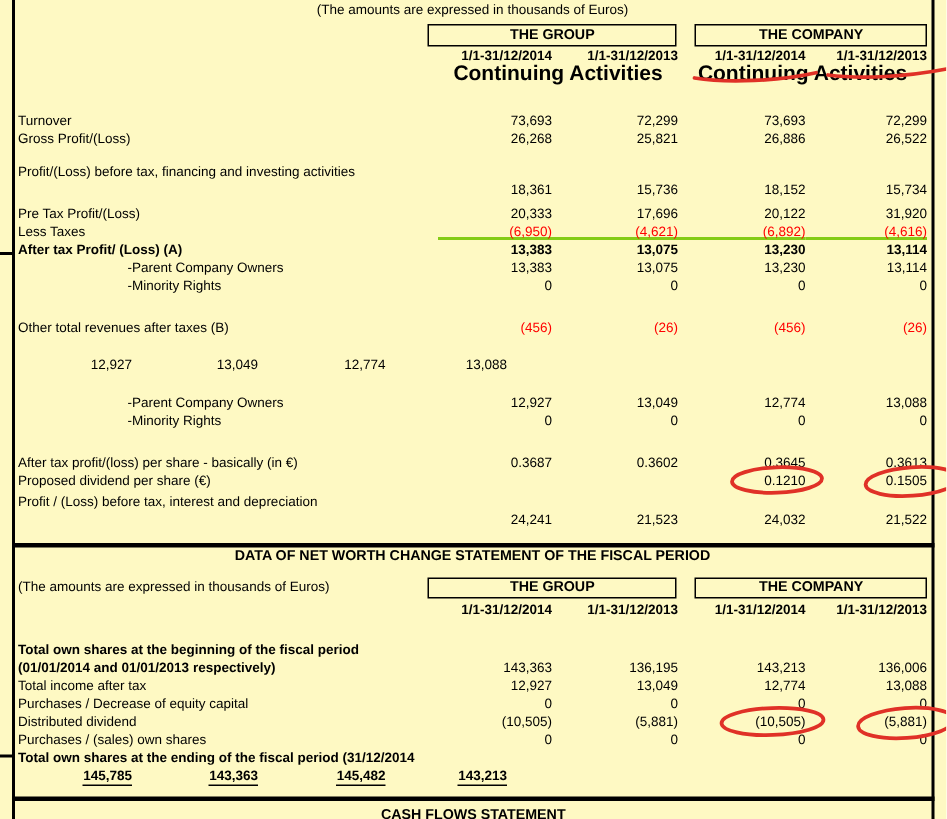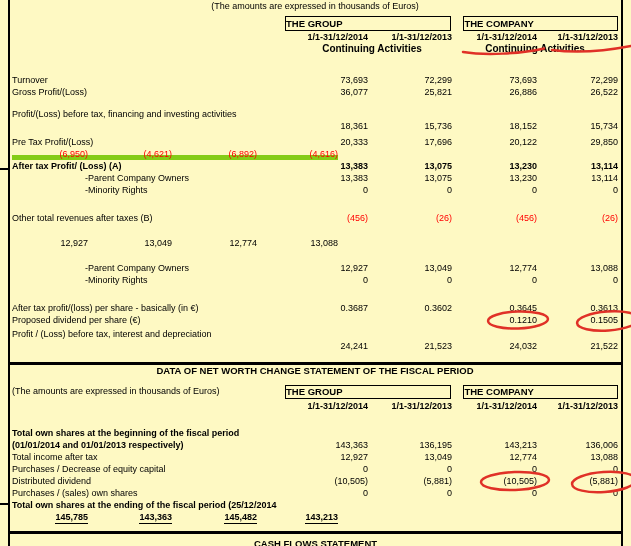--- a/index.html
+++ b/index.html
@@ -9,30 +9,30 @@
   .vline{position:absolute;top:0;bottom:0;width:2px;background:#000}
   .hsep{position:absolute;left:8px;width:615px;height:3px;background:#000}
   .tick{position:absolute;left:0;width:9px;height:2px;background:#000}
   .line{display:flex;height:12px;line-height:12px;white-space:nowrap}
   .lab{width:280px;flex:none;overflow:hidden}
   .ind{padding-left:73px;width:207px}
   .vcell{flex:none;text-align:right}
   .c0{width:76px}.c1{width:84px}.c2{width:85px}.c3{width:81px}
   .b{font-weight:bold}
   .red{color:#ff0000}
-  .lb{border-bottom:5px solid #84cc16}
+  .lb{border-bottom:2px solid #84cc16}
   .u{border-bottom:1.3px solid #000;padding-bottom:1px}
   .note1{height:16px;line-height:13px;text-align:center}
   .box-row{display:flex;height:15px}
-  .hbox{border:1px solid #000;font-weight:bold;font-size:9.5px;text-align:left;
+  .hbox{border:1px solid #000;font-weight:bold;font-size:9.5px;text-align:center;
         line-height:13px;height:15px;box-sizing:border-box}
   .gbox{margin-left:273px;width:168px}
   .cbox{margin-left:12px;width:156px}
   .dates .vcell{font-weight:bold}
-  .cont-row{display:flex;height:13px;line-height:11px;font-weight:bold;font-size:10px}
+  .cont-row{display:flex;height:13px;line-height:11px;font-weight:bold;font-size:14px}
   .cont-sp{width:280px;flex:none}
   .cont-g{width:160px;flex:none;text-align:center}
   .cont-c{width:166px;flex:none;text-align:center}
   .sec-title{height:12px;line-height:12px;text-align:center;font-weight:bold;font-size:9.5px}
   .combo{display:flex;height:15px}
   .combo .note2{width:273px;flex:none;line-height:13px}
   .combo .hbox{height:14px;line-height:12px}
   .combo .gbox{margin-left:0;width:168px}
   .cash-title{position:absolute;top:538px;left:0;width:631px;text-align:center;
         font-weight:bold;font-size:9.5px}
@@ -72,21 +72,21 @@
           <div style="height: 18px;"></div>
           <div class="line">
             <div class="lab">Turnover</div>
             <div class="vcell c0"><span class="num">73,693</span></div>
             <div class="vcell c1"><span class="num">72,299</span></div>
             <div class="vcell c2"><span class="num">73,693</span></div>
             <div class="vcell c3"><span class="num">72,299</span></div>
           </div>
           <div class="line">
             <div class="lab">Gross Profit/(Loss)</div>
-            <div class="vcell c0"><span class="num">36,077</span></div>
+            <div class="vcell c0"><span class="num">26,268</span></div>
             <div class="vcell c1"><span class="num">25,821</span></div>
             <div class="vcell c2"><span class="num">26,886</span></div>
             <div class="vcell c3"><span class="num">26,522</span></div>
           </div>
           <div style="height: 10px;"></div>
           <div class="line">
             <div class="lab">Profit/(Loss) before tax, financing and investing activities</div>
           </div>
           <div class="line">
             <div class="lab"></div>
@@ -94,23 +94,24 @@
             <div class="vcell c1"><span class="num">15,736</span></div>
             <div class="vcell c2"><span class="num">18,152</span></div>
             <div class="vcell c3"><span class="num">15,734</span></div>
           </div>
           <div style="height: 4px;"></div>
           <div class="line">
             <div class="lab">Pre Tax Profit/(Loss)</div>
             <div class="vcell c0"><span class="num">20,333</span></div>
             <div class="vcell c1"><span class="num">17,696</span></div>
             <div class="vcell c2"><span class="num">20,122</span></div>
-            <div class="vcell c3"><span class="num">29,850</span></div>
+            <div class="vcell c3"><span class="num">31,920</span></div>
           </div>
           <div class="line lbrow">
+            <div class="lab">Less Taxes</div>
             <div class="vcell c0 lb"><span class="num red">(6,950)</span></div>
             <div class="vcell c1 lb"><span class="num red">(4,621)</span></div>
             <div class="vcell c2 lb"><span class="num red">(6,892)</span></div>
             <div class="vcell c3 lb"><span class="num red">(4,616)</span></div>
           </div>
           <div class="line">
             <div class="lab b">After tax Profit/ (Loss) (A)</div>
             <div class="vcell c0"><span class="num b">13,383</span></div>
             <div class="vcell c1"><span class="num b">13,075</span></div>
             <div class="vcell c2"><span class="num b">13,230</span></div>
@@ -243,21 +244,21 @@
             <div class="vcell c3"><span class="num">(5,881)</span></div>
           </div>
           <div class="line">
             <div class="lab">Purchases / (sales) own shares</div>
             <div class="vcell c0"><span class="num">0</span></div>
             <div class="vcell c1"><span class="num">0</span></div>
             <div class="vcell c2"><span class="num">0</span></div>
             <div class="vcell c3"><span class="num">0</span></div>
           </div>
           <div class="line">
-            <div class="lab b">Total own shares at the ending of the fiscal period (25/12/2014</div>
+            <div class="lab b">Total own shares at the ending of the fiscal period (31/12/2014</div>
           </div>
           <div class="line">
             <div class="vcell c0"><span class="num b u">145,785</span></div>
             <div class="vcell c1"><span class="num b u">143,363</span></div>
             <div class="vcell c2"><span class="num b u">145,482</span></div>
             <div class="vcell c3"><span class="num b u">143,213</span></div>
           </div>
         </div>
     </div>
   </div>

